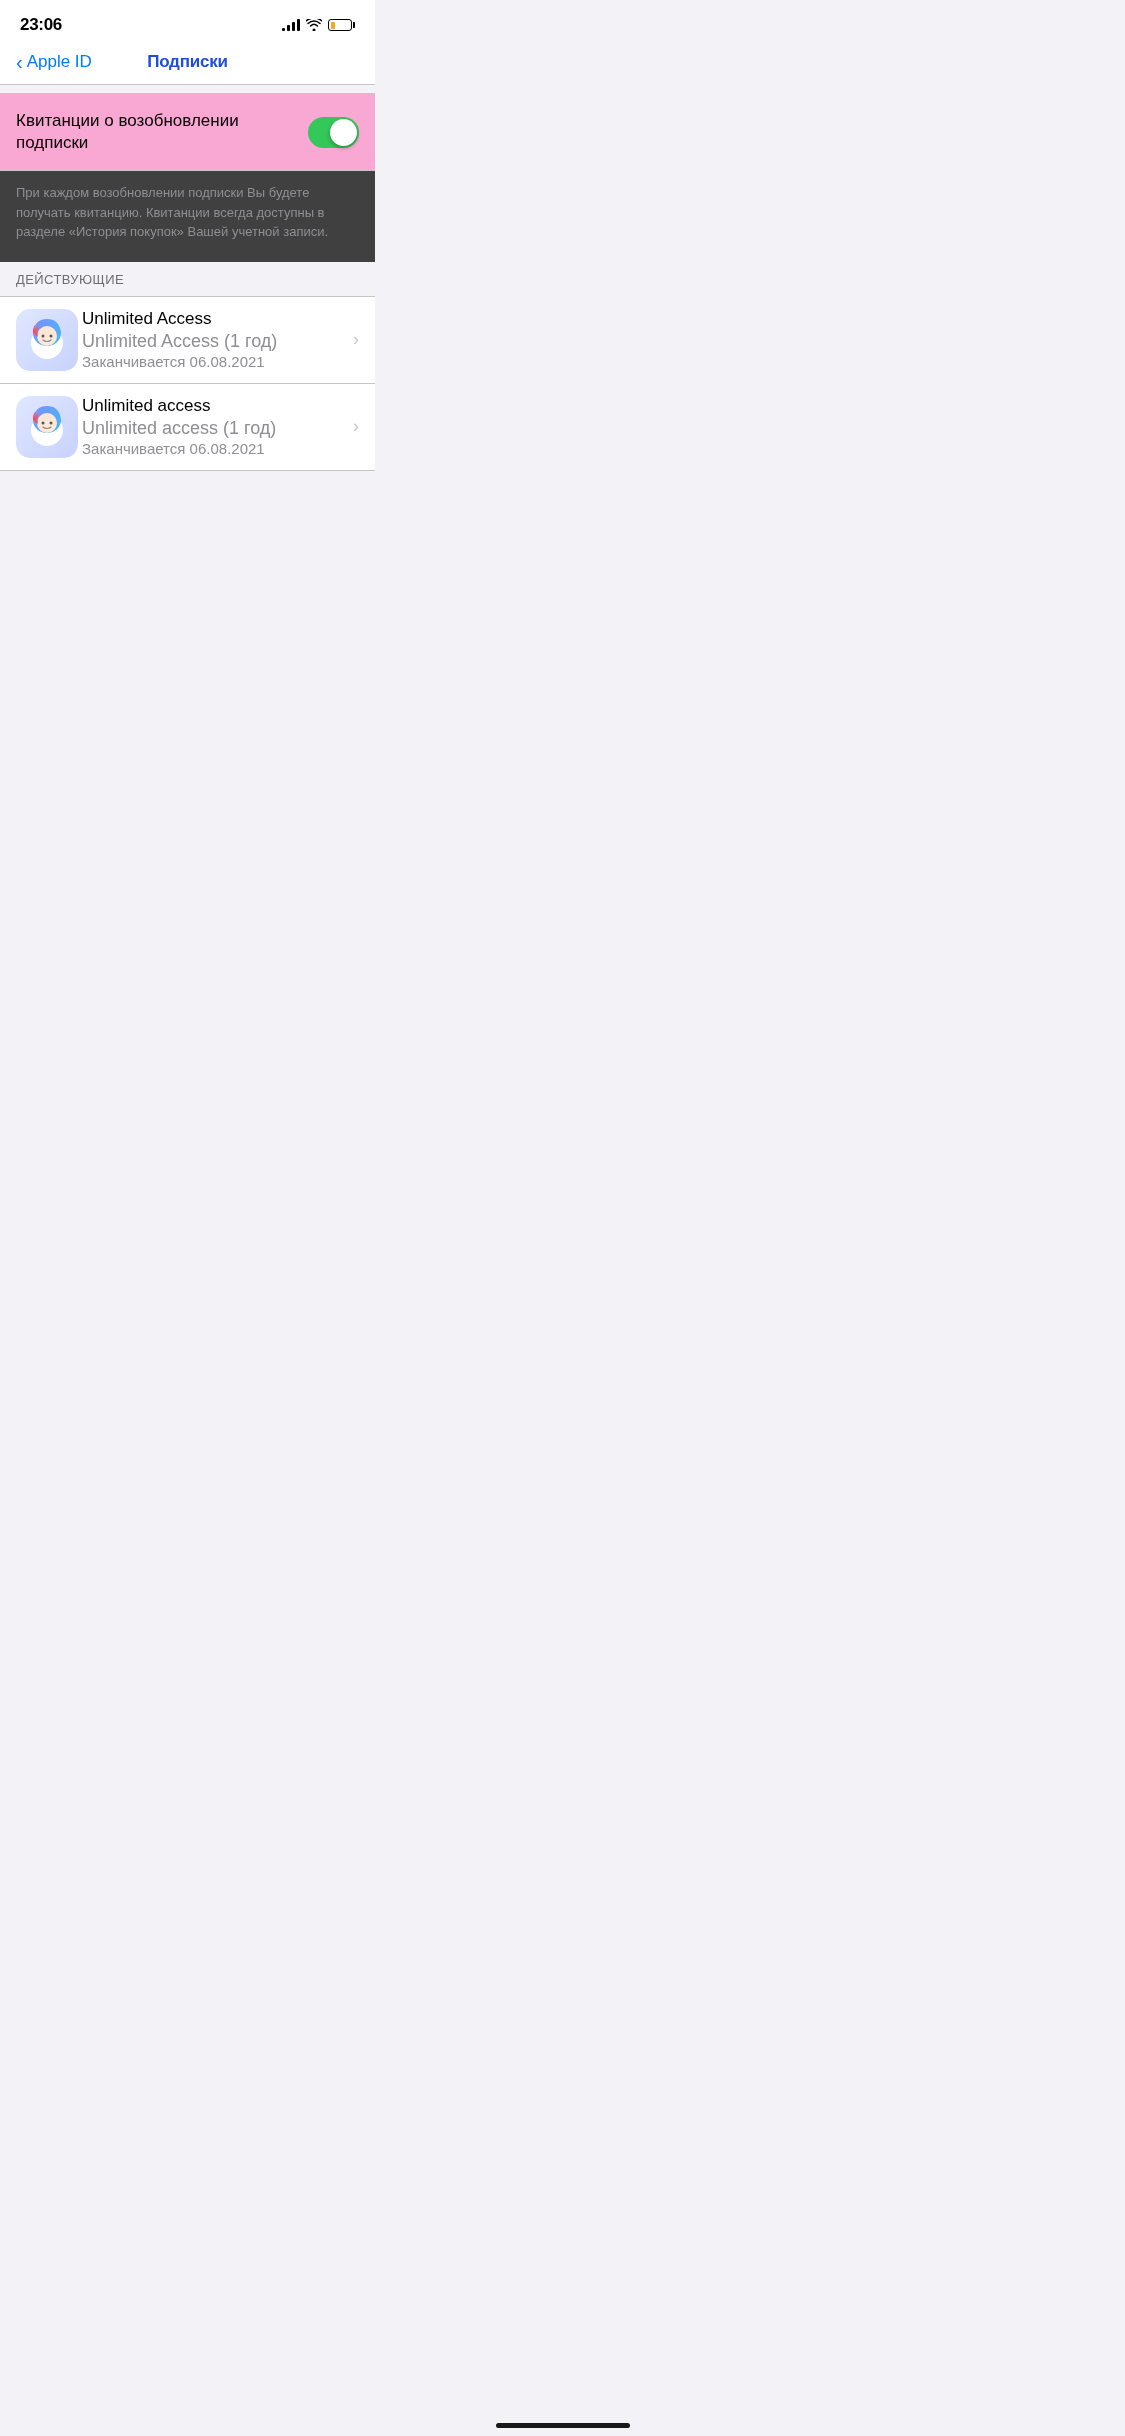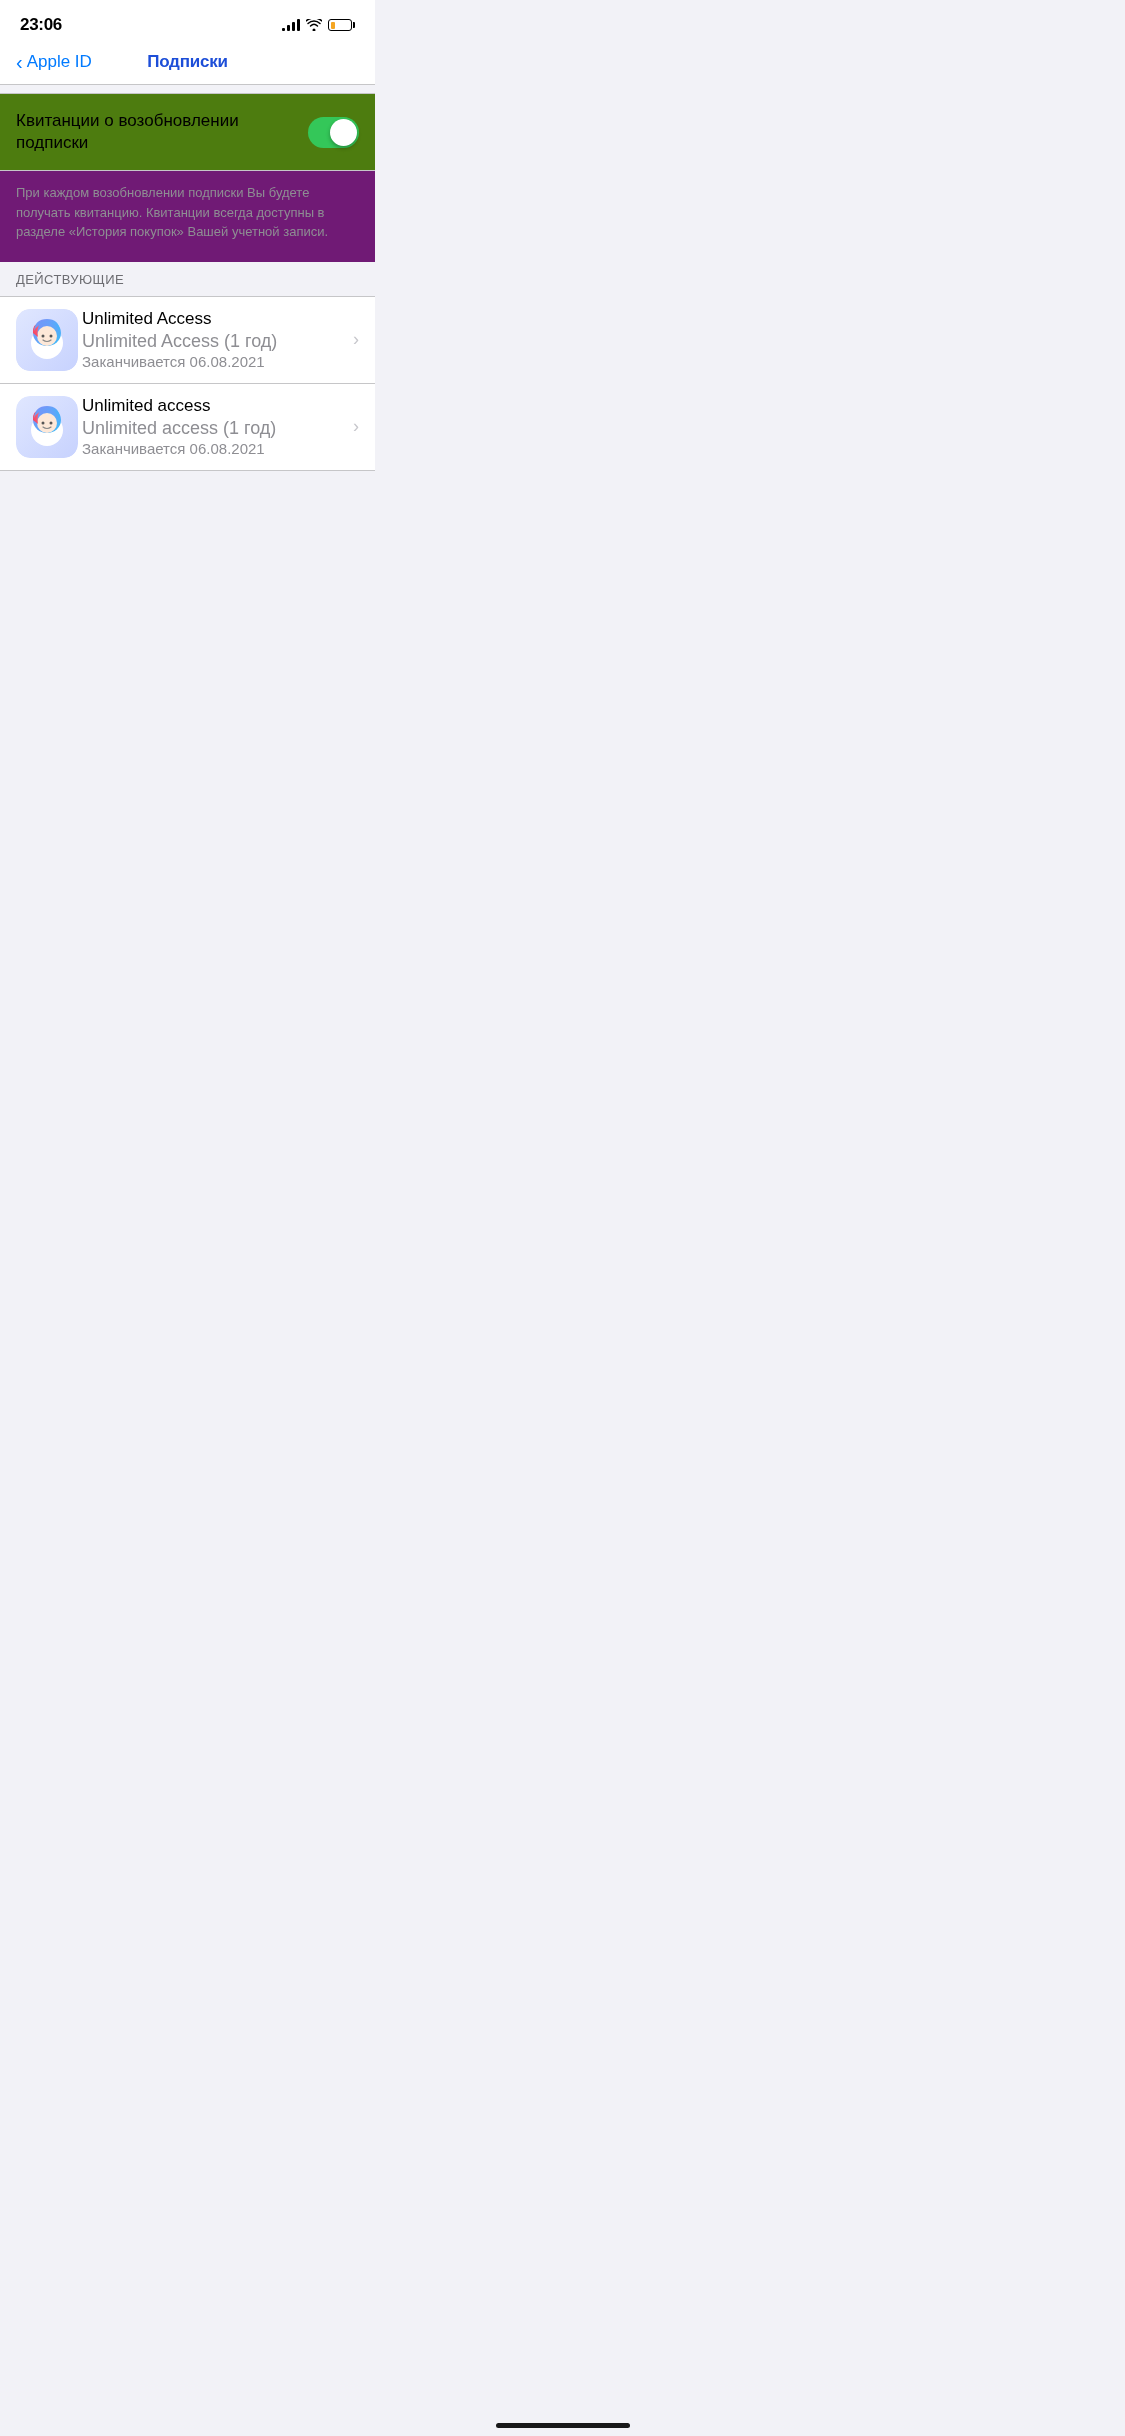--- a/index.html
+++ b/index.html
@@ -110,21 +110,21 @@
 
     .nav-title {
       font-size: 17px;
       font-weight: 600;
       color: #1d4ed8;
       letter-spacing: -0.2px;
     }
 
     
     .toggle-section {
-      background: #4d7c0f;
+      background: #f9a8d4;
       padding: 16px 16px;
       display: flex;
       align-items: center;
       justify-content: space-between;
       border-bottom: 0.5px solid #c6c6c8;
       border-top: 0.5px solid #c6c6c8;
       margin-top: 8px;
     }
 
     .toggle-label {
@@ -165,21 +165,21 @@
       height: 27px;
       background: #fff;
       border-radius: 50%;
       box-shadow: 0 2px 4px rgba(0,0,0,0.3);
       transition: left 0.2s;
     }
 
     
     .description-section {
       padding: 12px 16px 20px;
-      background: #701a75;
+      background: #404040;
     }
 
     .description-text {
       font-size: 13px;
       color: #8e8e93;
       line-height: 1.5;
     }
 
     
     .section-header {

